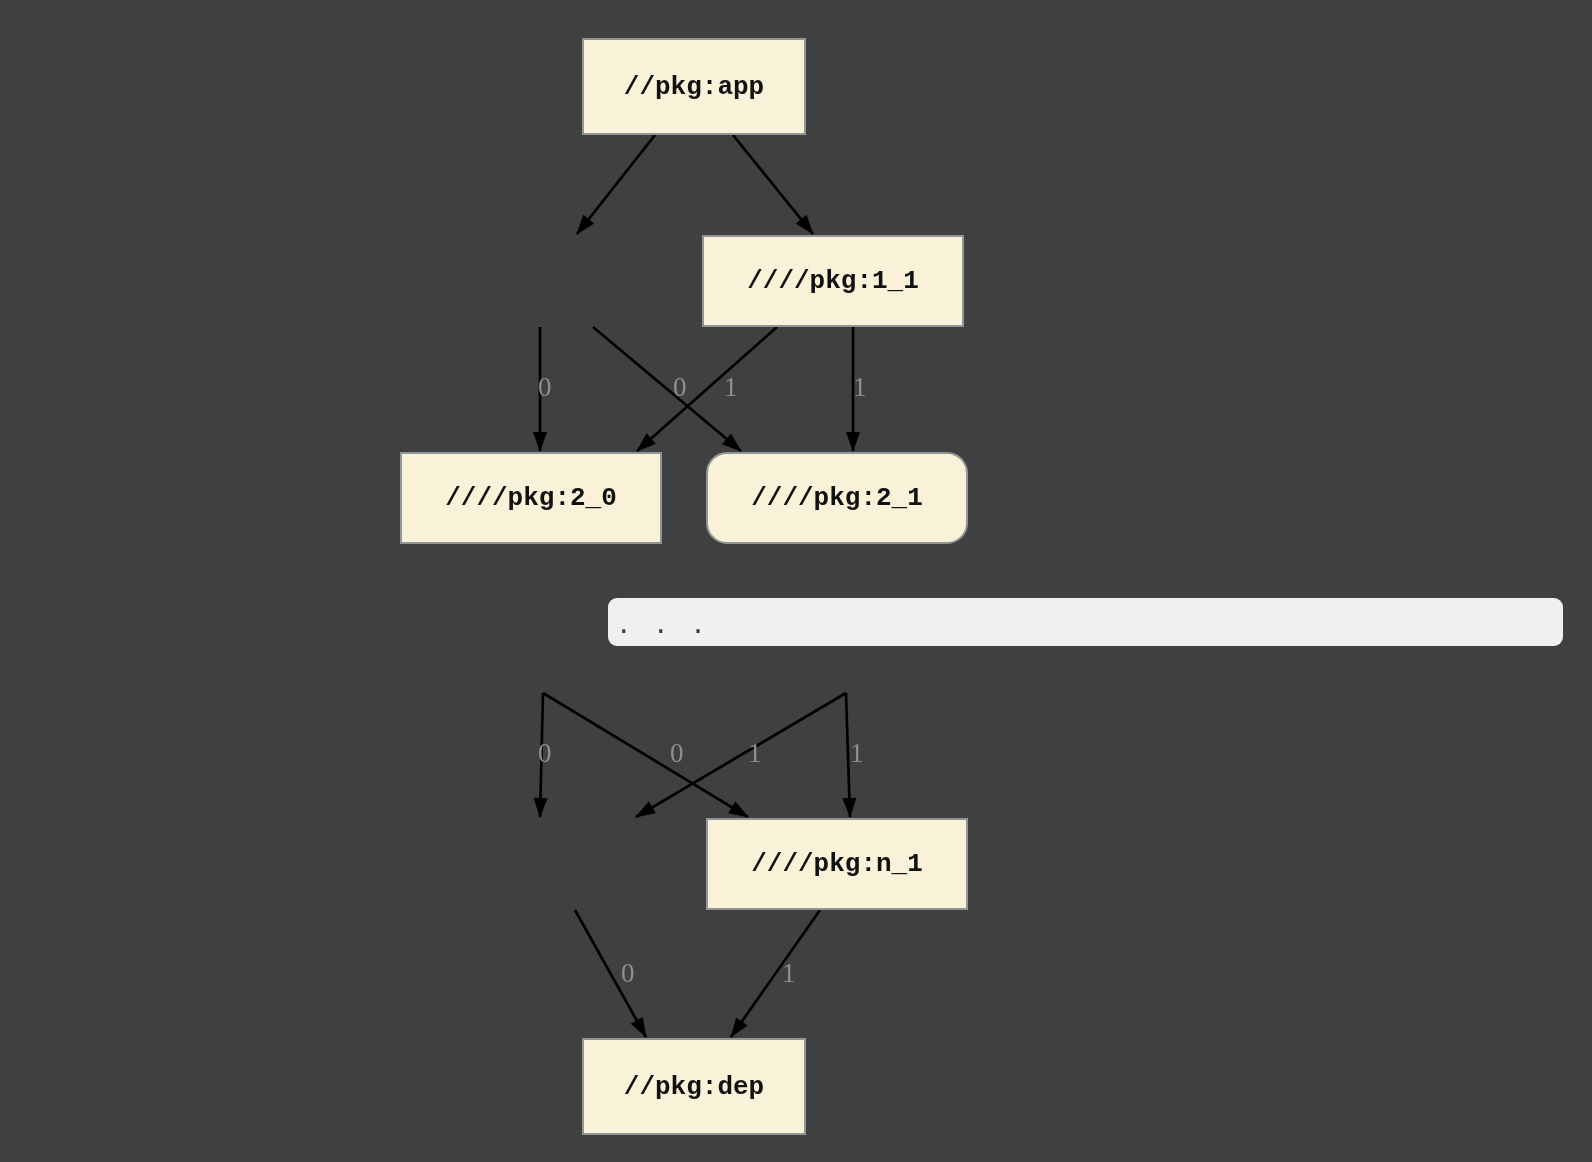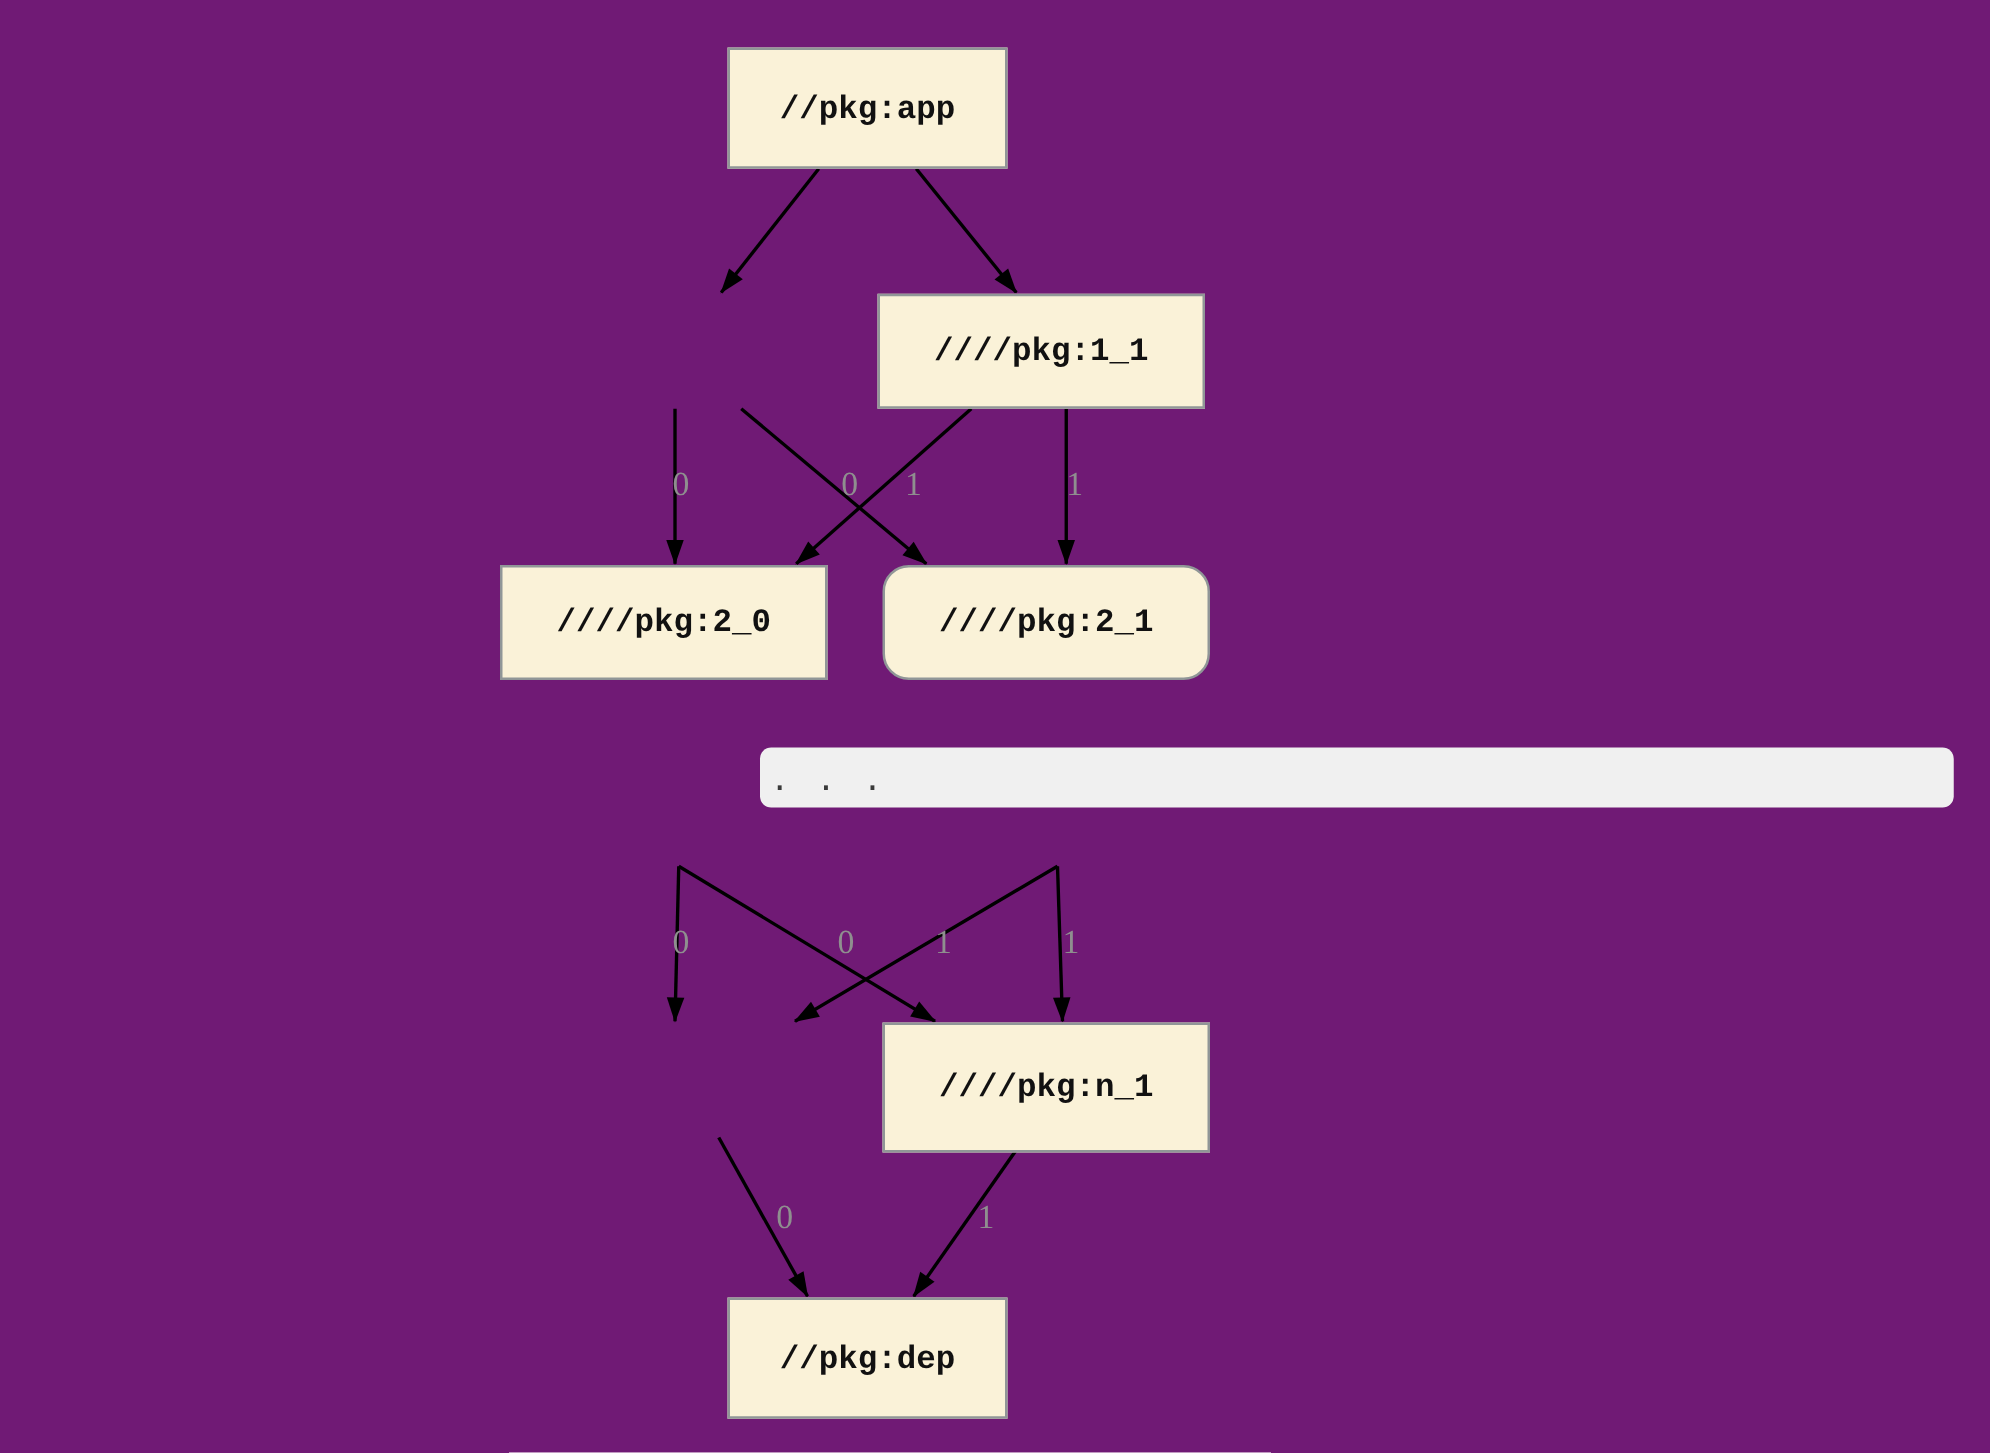--- a/index.html
+++ b/index.html
@@ -1,17 +1,17 @@
 <!DOCTYPE html>
 <html><head>
 <meta charset="utf-8">
 <style>
   html,body{margin:0;padding:0;background:#ffffff;}
   .stage{
-    position:relative;width:1592px;height:1162px;background:#701a75;
+    position:relative;width:1592px;height:1162px;background:#404040;
     overflow:hidden;font-family:"Liberation Sans",sans-serif;
   }
   .edges{position:absolute;left:0;top:0;}
   .edge{stroke:#000000;stroke-width:2.7;fill:none;}
   .node{
     position:absolute;box-sizing:border-box;
     background:#faf2d8;border:2.5px solid #909697;
     display:flex;align-items:center;justify-content:center;
     font-family:"Liberation Mono",monospace;font-weight:bold;
     font-size:26px;color:#111111;white-space:nowrap;
@@ -58,21 +58,21 @@
 
   <div class="node" style="left:702px;top:235px;width:262px;height:92px;">////pkg:1_1</div>
 
   <div class="node" style="left:400px;top:452px;width:262px;height:92px;">////pkg:2_0</div>
   <div class="node" style="left:706px;top:452px;width:262px;height:92px;border-radius:21px;">////pkg:2_1</div>
 
   <div class="band">
     <span class="dots">. . .</span>
   </div>
 
-  <div class="node" style="left:706px;top:818px;width:262px;height:104px;">////pkg:n_1</div>
+  <div class="node" style="left:706px;top:818px;width:262px;height:92px;">////pkg:n_1</div>
 
   <div class="node" style="left:582px;top:1038px;width:224px;height:97px;">//pkg:dep</div>
 
   <span class="elabel" style="left:538px;top:374px;">0</span>
   <span class="elabel" style="left:673px;top:374px;">0</span>
   <span class="elabel" style="left:724px;top:374px;">1</span>
   <span class="elabel" style="left:853px;top:374px;">1</span>
 
   <span class="elabel" style="left:538px;top:740px;">0</span>
   <span class="elabel" style="left:670px;top:740px;">0</span>

